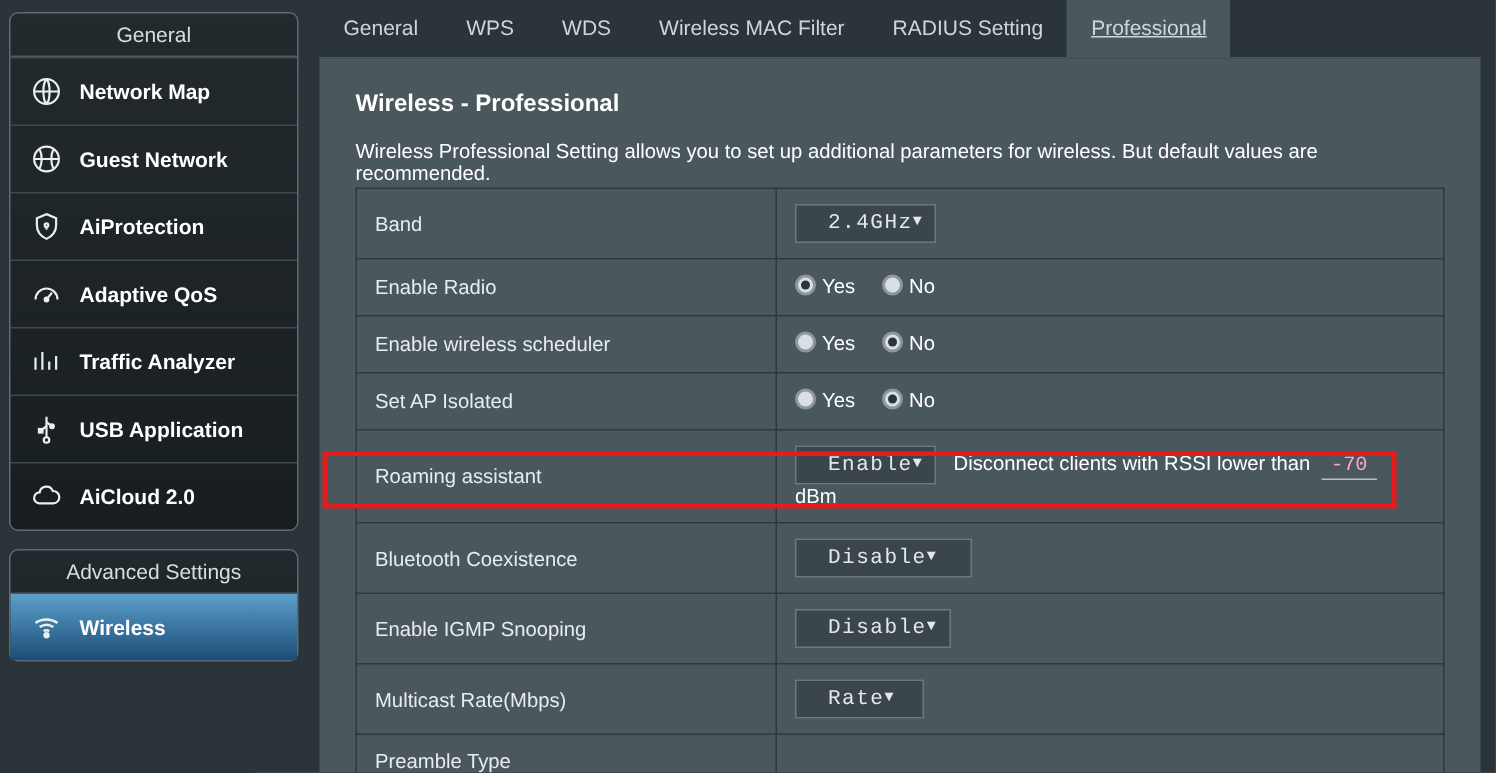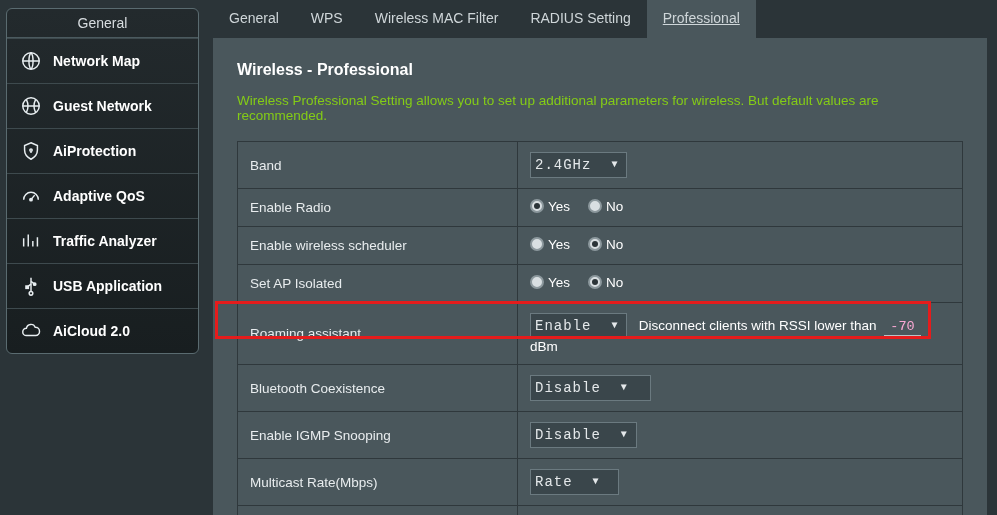--- a/index.html
+++ b/index.html
@@ -69,49 +69,49 @@
   padding: 22px 24px 0 24px;
   min-height: 470px;
 }
 h2.page-title {
   font-size: 16px;
   font-weight: bold;
   margin-bottom: 14px;
 }
 .desc {
   font-size: 13.5px;
-  color: #84cc16;
-  margin-bottom: 18px;
+  color: #ffffff;
+  margin-bottom: 2px;
 }
 table.settings {
   width: 100%;
   border-collapse: collapse;
 }
 table.settings td {
   border: 1px solid #2f383c;
   padding: 10px 12px;
   font-size: 13.5px;
   vertical-align: middle;
   margin-top: 36px;
 }
 table.settings td.label-cell {
   width: 280px;
   color: #e8ecee;
 }
 .select-mock {
   display: inline-flex;
   align-items: center;
-  padding: 4px 8px 4px 4px;
+  padding: 4px 8px 4px 21px;
   background: #3a464b;
   border: 1px solid #6b7a80;
   color: #e4e8ea;
   font-family: "Courier New", monospace;
   font-size: 14px;
   cursor: pointer;
-  gap: 20px;
+  gap: 0;
   letter-spacing: 1px;
 }
 .select-caret {
   font-size: 10px;
   line-height: 1;
 }
 .radio-group { display:inline-flex; align-items:center; gap: 18px; }
 .radio-opt { display:inline-flex; gap:4px; cursor:pointer; }
 .radio-dot {
   width: 14px; height:14px; border-radius:50%;
@@ -214,26 +214,41 @@
       <div class="side-item">
         <span class="icon">
             <svg width="22" height="22" viewBox="0 0 24 24" fill="none" stroke="currentColor" stroke-width="1.6">
               <path d="M7 17a4 4 0 0 1 0-8 5 5 0 0 1 9.6-1A4.5 4.5 0 0 1 17 17H7z"></path>
             </svg>
           </span>
         <span>AiCloud 2.0</span>
       </div>
     </div>
 
+    <div class="side-panel advanced">
+      <div class="side-panel-head">Advanced Settings</div>
+      <div class="side-item active">
+        <span class="icon">
+            <svg width="22" height="22" viewBox="0 0 24 24" fill="none" stroke="currentColor" stroke-width="1.8">
+              <path d="M4 9a14 14 0 0 1 16 0"></path>
+              <path d="M7 12a9 9 0 0 1 10 0"></path>
+              <path d="M10 15a4 4 0 0 1 4 0"></path>
+              <circle cx="12" cy="18" r="1.4" fill="currentColor"></circle>
+            </svg>
+          </span>
+        <span>Wireless</span>
+      </div>
+    </div>
   </div>
 
   <div class="main">
     <div class="tabs">
       <div class="tab">General</div>
       <div class="tab">WPS</div>
+      <div class="tab">WDS</div>
       <div class="tab">Wireless MAC Filter</div>
       <div class="tab">RADIUS Setting</div>
       <div class="tab active">Professional</div>
     </div>
 
     <div class="content-panel" style="position:relative;">
       <h2 class="page-title">Wireless - Professional</h2>
       <div class="desc">Wireless Professional Setting allows you to set up additional parameters for wireless. But default values are recommended.</div>
 
       <table class="settings">

